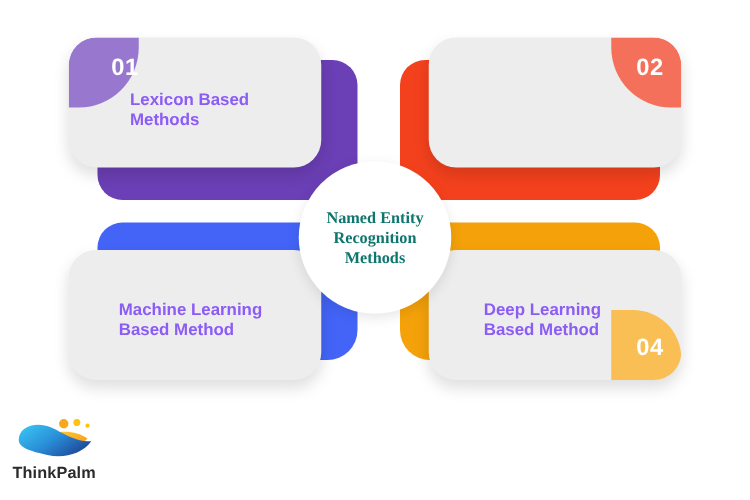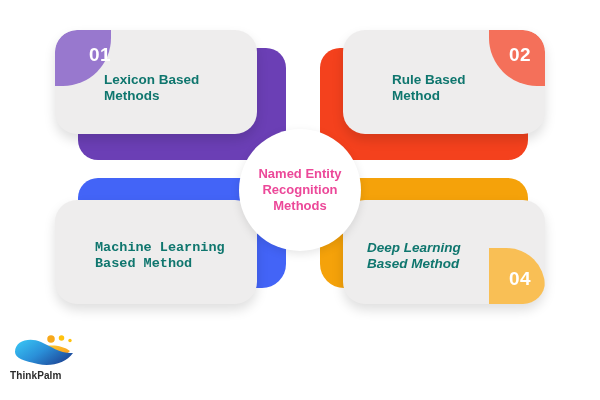--- a/index.html
+++ b/index.html
@@ -112,62 +112,63 @@
   .badge-2 { background: #f4705a; text-align: center; }
   .badge-3 { background: #7b8ff9; }
   .badge-4 { background: #f9bf55; }
 
   
   .card-title {
     position: absolute;
     font-size: 13.5px;
     font-weight: 700;
     line-height: 1.22;
-    color: #0f766e;
+    color: #8b5cf6;
     white-space: pre-line;
   }
   .title-1 { left: 49px; top: 42px; }
   .title-2 { left: 49px; top: 42px; }
-  .title-3 { left: 40px; top: 40px; font-family: Liberation Mono, monospace; }
-  .title-4 { left: 24px; top: 40px; font-style: italic; }
+  .title-3 { left: 40px; top: 40px; }
+  .title-4 { left: 44px; top: 40px; }
 
   
   .hub {
     position: absolute;
     left: 239px; top: 129px;
     width: 122px; height: 122px;
     background: #ffffff;
     border-radius: 50%;
     display: flex;
     align-items: center;
     justify-content: center;
     text-align: center;
     box-shadow: 0 3px 10px rgba(0,0,0,0.10);
     z-index: 10;
   }
   .hub-text {
     font-size: 13px;
     font-weight: 700;
     line-height: 1.25;
-    color: #ec4899;
+    color: #0f766e;
     white-space: pre-line;
+    font-family: Liberation Serif, serif;
   }
 
   
   .logo {
     position: absolute;
     left: 10px;
     bottom: 8px;
     width: 96px;
     height: 58px;
     z-index: 20;
   }
   .logo-mark { display: block; width: 64px; height: 34px; margin-left: 4px; }
   .logo-word {
-    font-size: 10px;
+    font-size: 13px;
     font-weight: 700;
     color: #2b2b2b;
     letter-spacing: 0.1px;
     margin-top: 2px;
   }
 </style>
 </head>
 <body>
 
 <div id="canvas">
@@ -178,22 +179,20 @@
   <div class="plate plate-4"></div>
 
   <div class="card card-1">
     <div class="badge badge-tl badge-1">01</div>
     <div class="card-title title-1">Lexicon Based
 Methods</div>
   </div>
 
   <div class="card card-2">
     <div class="badge badge-tr badge-2">02</div>
-    <div class="card-title title-2">Rule Based
-Method</div>
   </div>
 
   <div class="card card-3">
     <div class="card-title title-3">Machine Learning
 Based Method</div>
   </div>
 
   <div class="card card-4">
     <div class="badge badge-br badge-4">04</div>
     <div class="card-title title-4">Deep Learning

